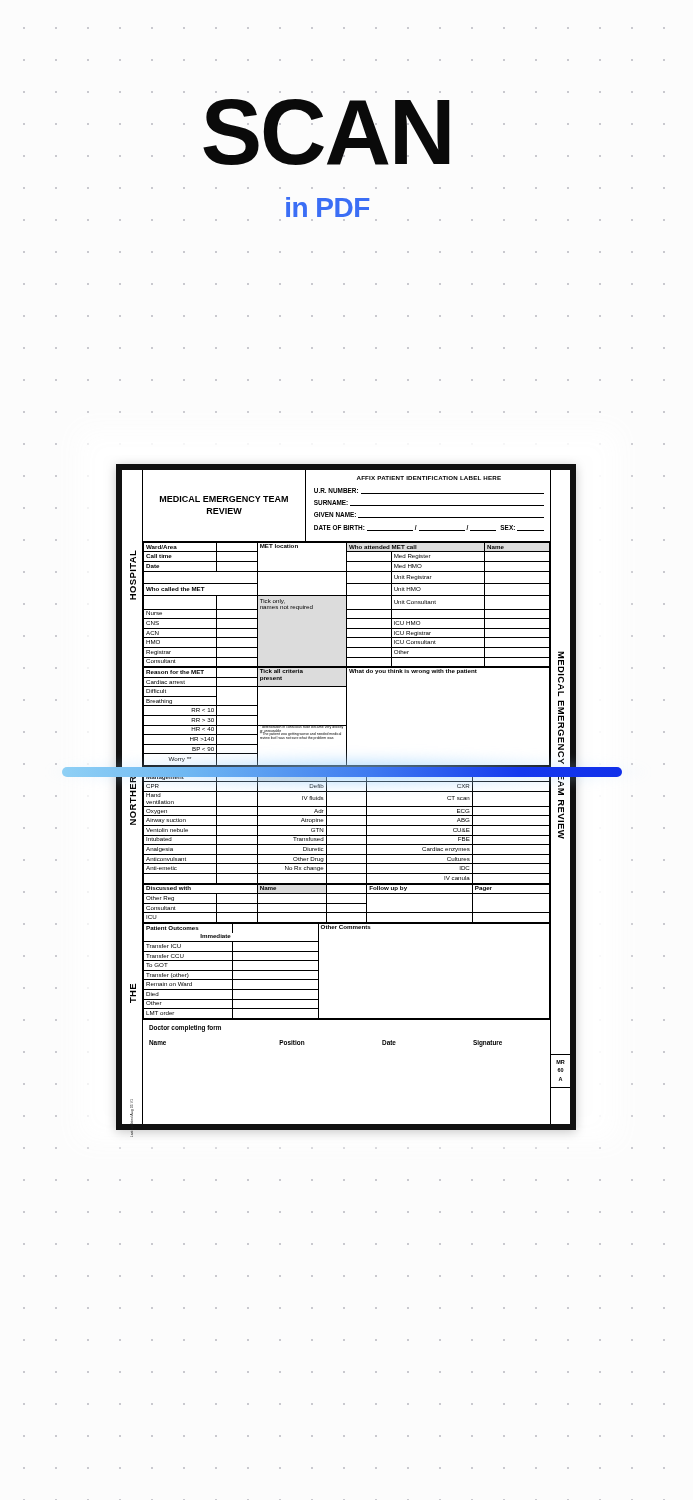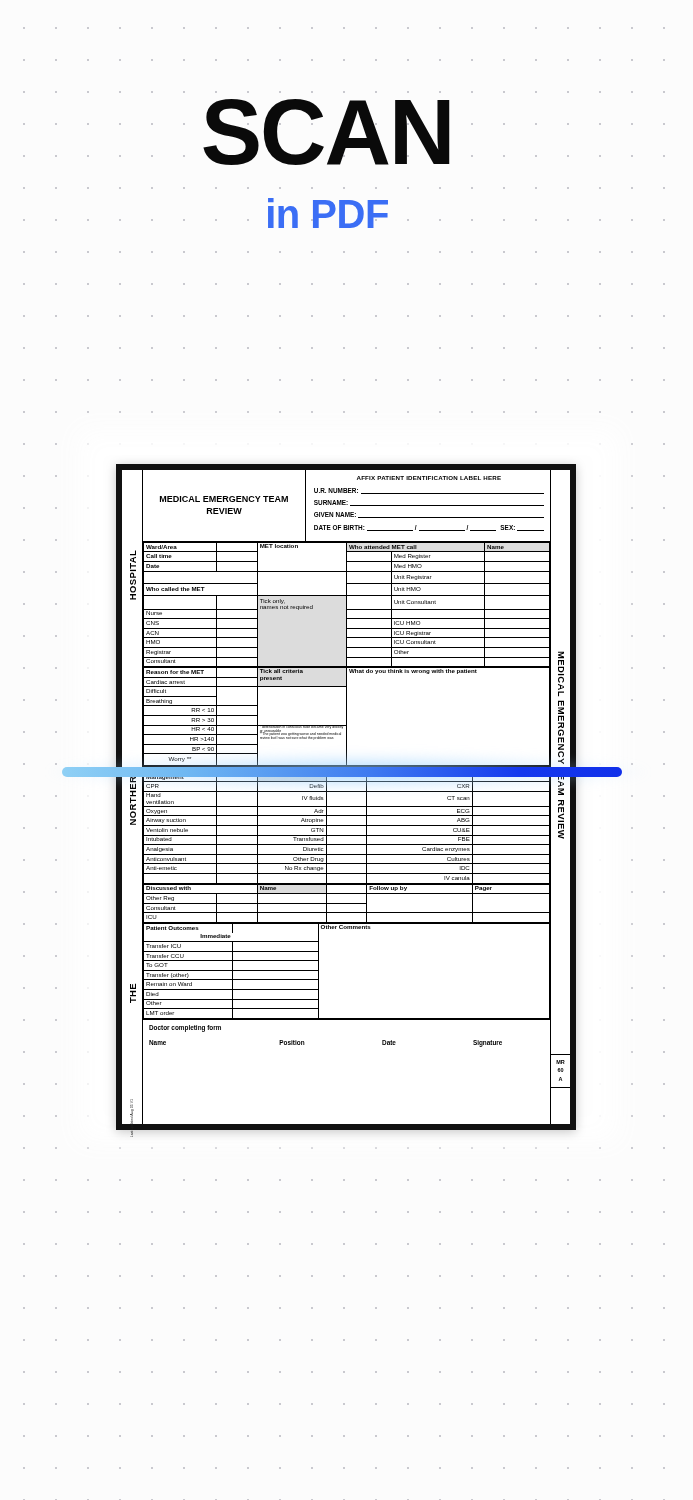--- a/index.html
+++ b/index.html
@@ -9,21 +9,21 @@
     background-image:radial-gradient(circle, #c9c9cf 1.1px, transparent 1.2px);
     background-size:32px 32px;
     background-position:8px 12px;
     font-family:"Liberation Sans", sans-serif;
     -webkit-font-smoothing:antialiased;
   }
 
   
   #promo{position:absolute;left:0;top:86px;width:654px;text-align:center;}
   #promo-scan{font-size:92px;font-weight:bold;letter-spacing:-2px;line-height:1;color:#0a0a0a;}
-  #promo-pdf{font-size:40px;font-weight:bold;line-height:1;margin-top:16px;color:#3b6ef5;letter-spacing:-0.5px;}
+  #promo-pdf{font-size:28px;font-weight:bold;line-height:1;margin-top:16px;color:#3b6ef5;letter-spacing:-0.5px;}
 
   
   #glow{
     position:absolute;left:78px;top:430px;width:540px;height:712px;
     background:#ffffff;filter:blur(13px);opacity:.95;border-radius:4px;
   }
   #sheet{
     position:absolute;left:116px;top:464px;width:460px;height:666px;
     background:#ffffff;border:6px solid #111;box-sizing:border-box;
     box-shadow:0 2px 10px rgba(0,0,0,.22);

